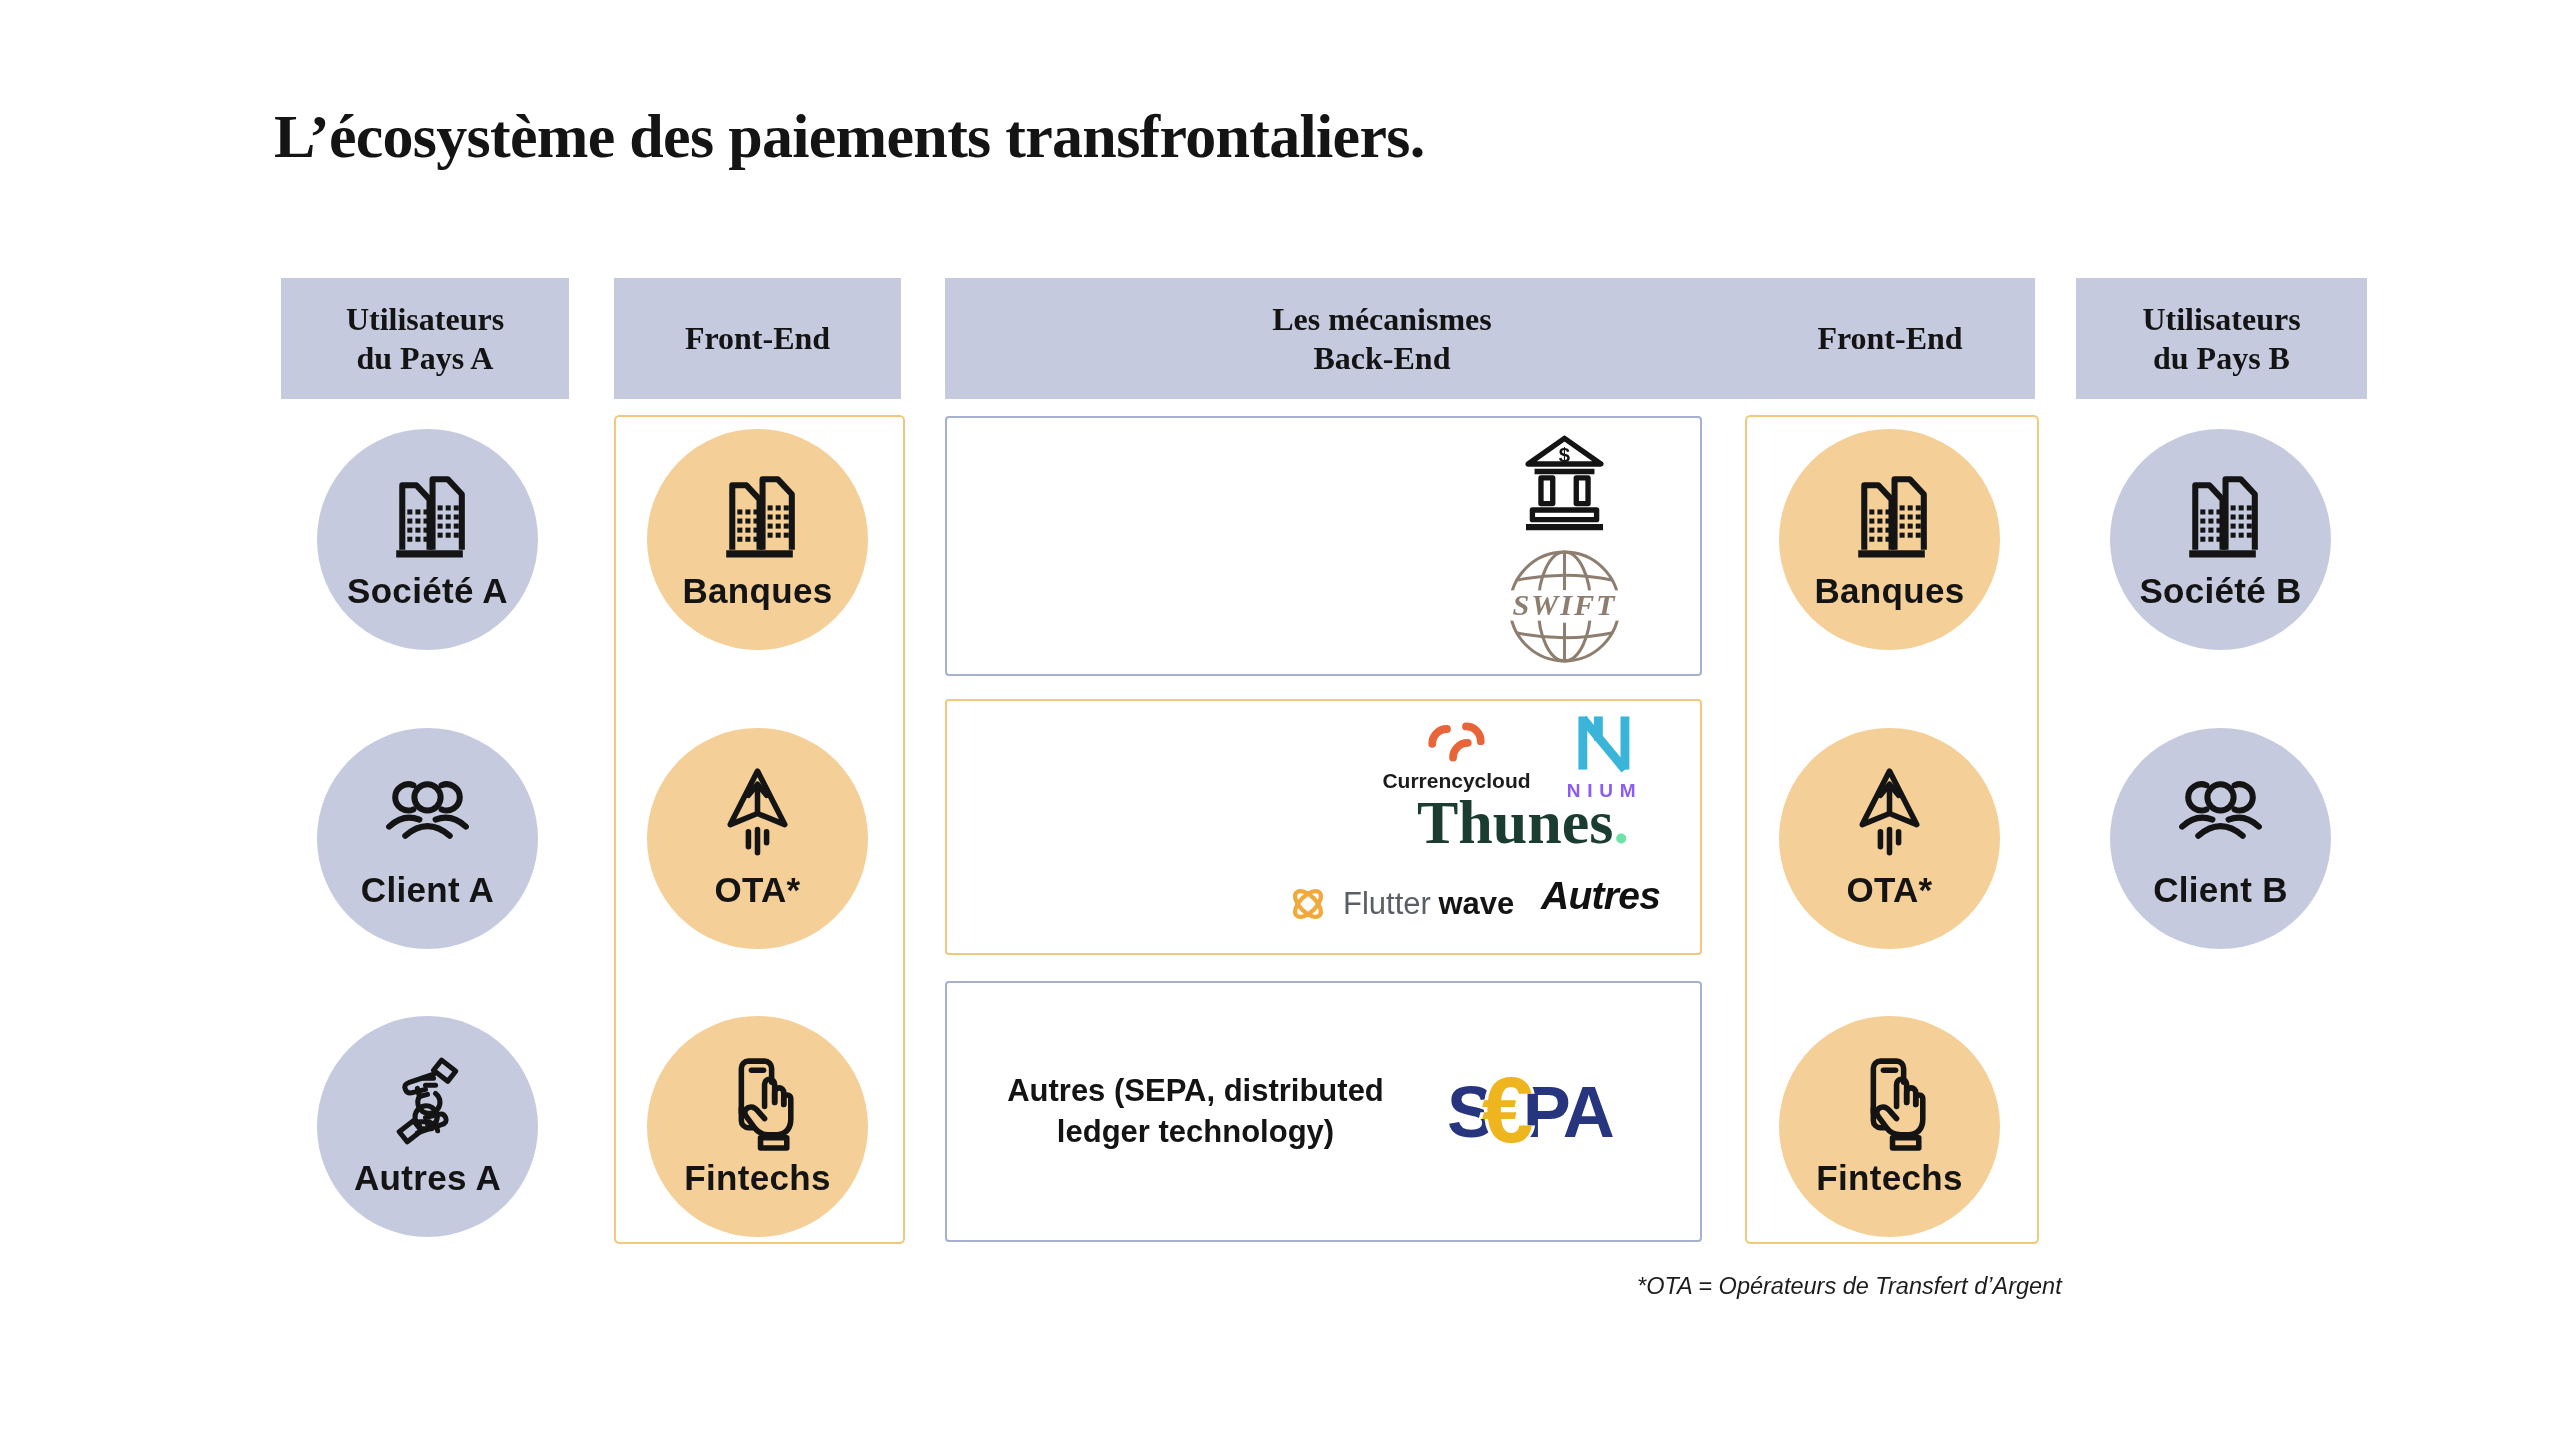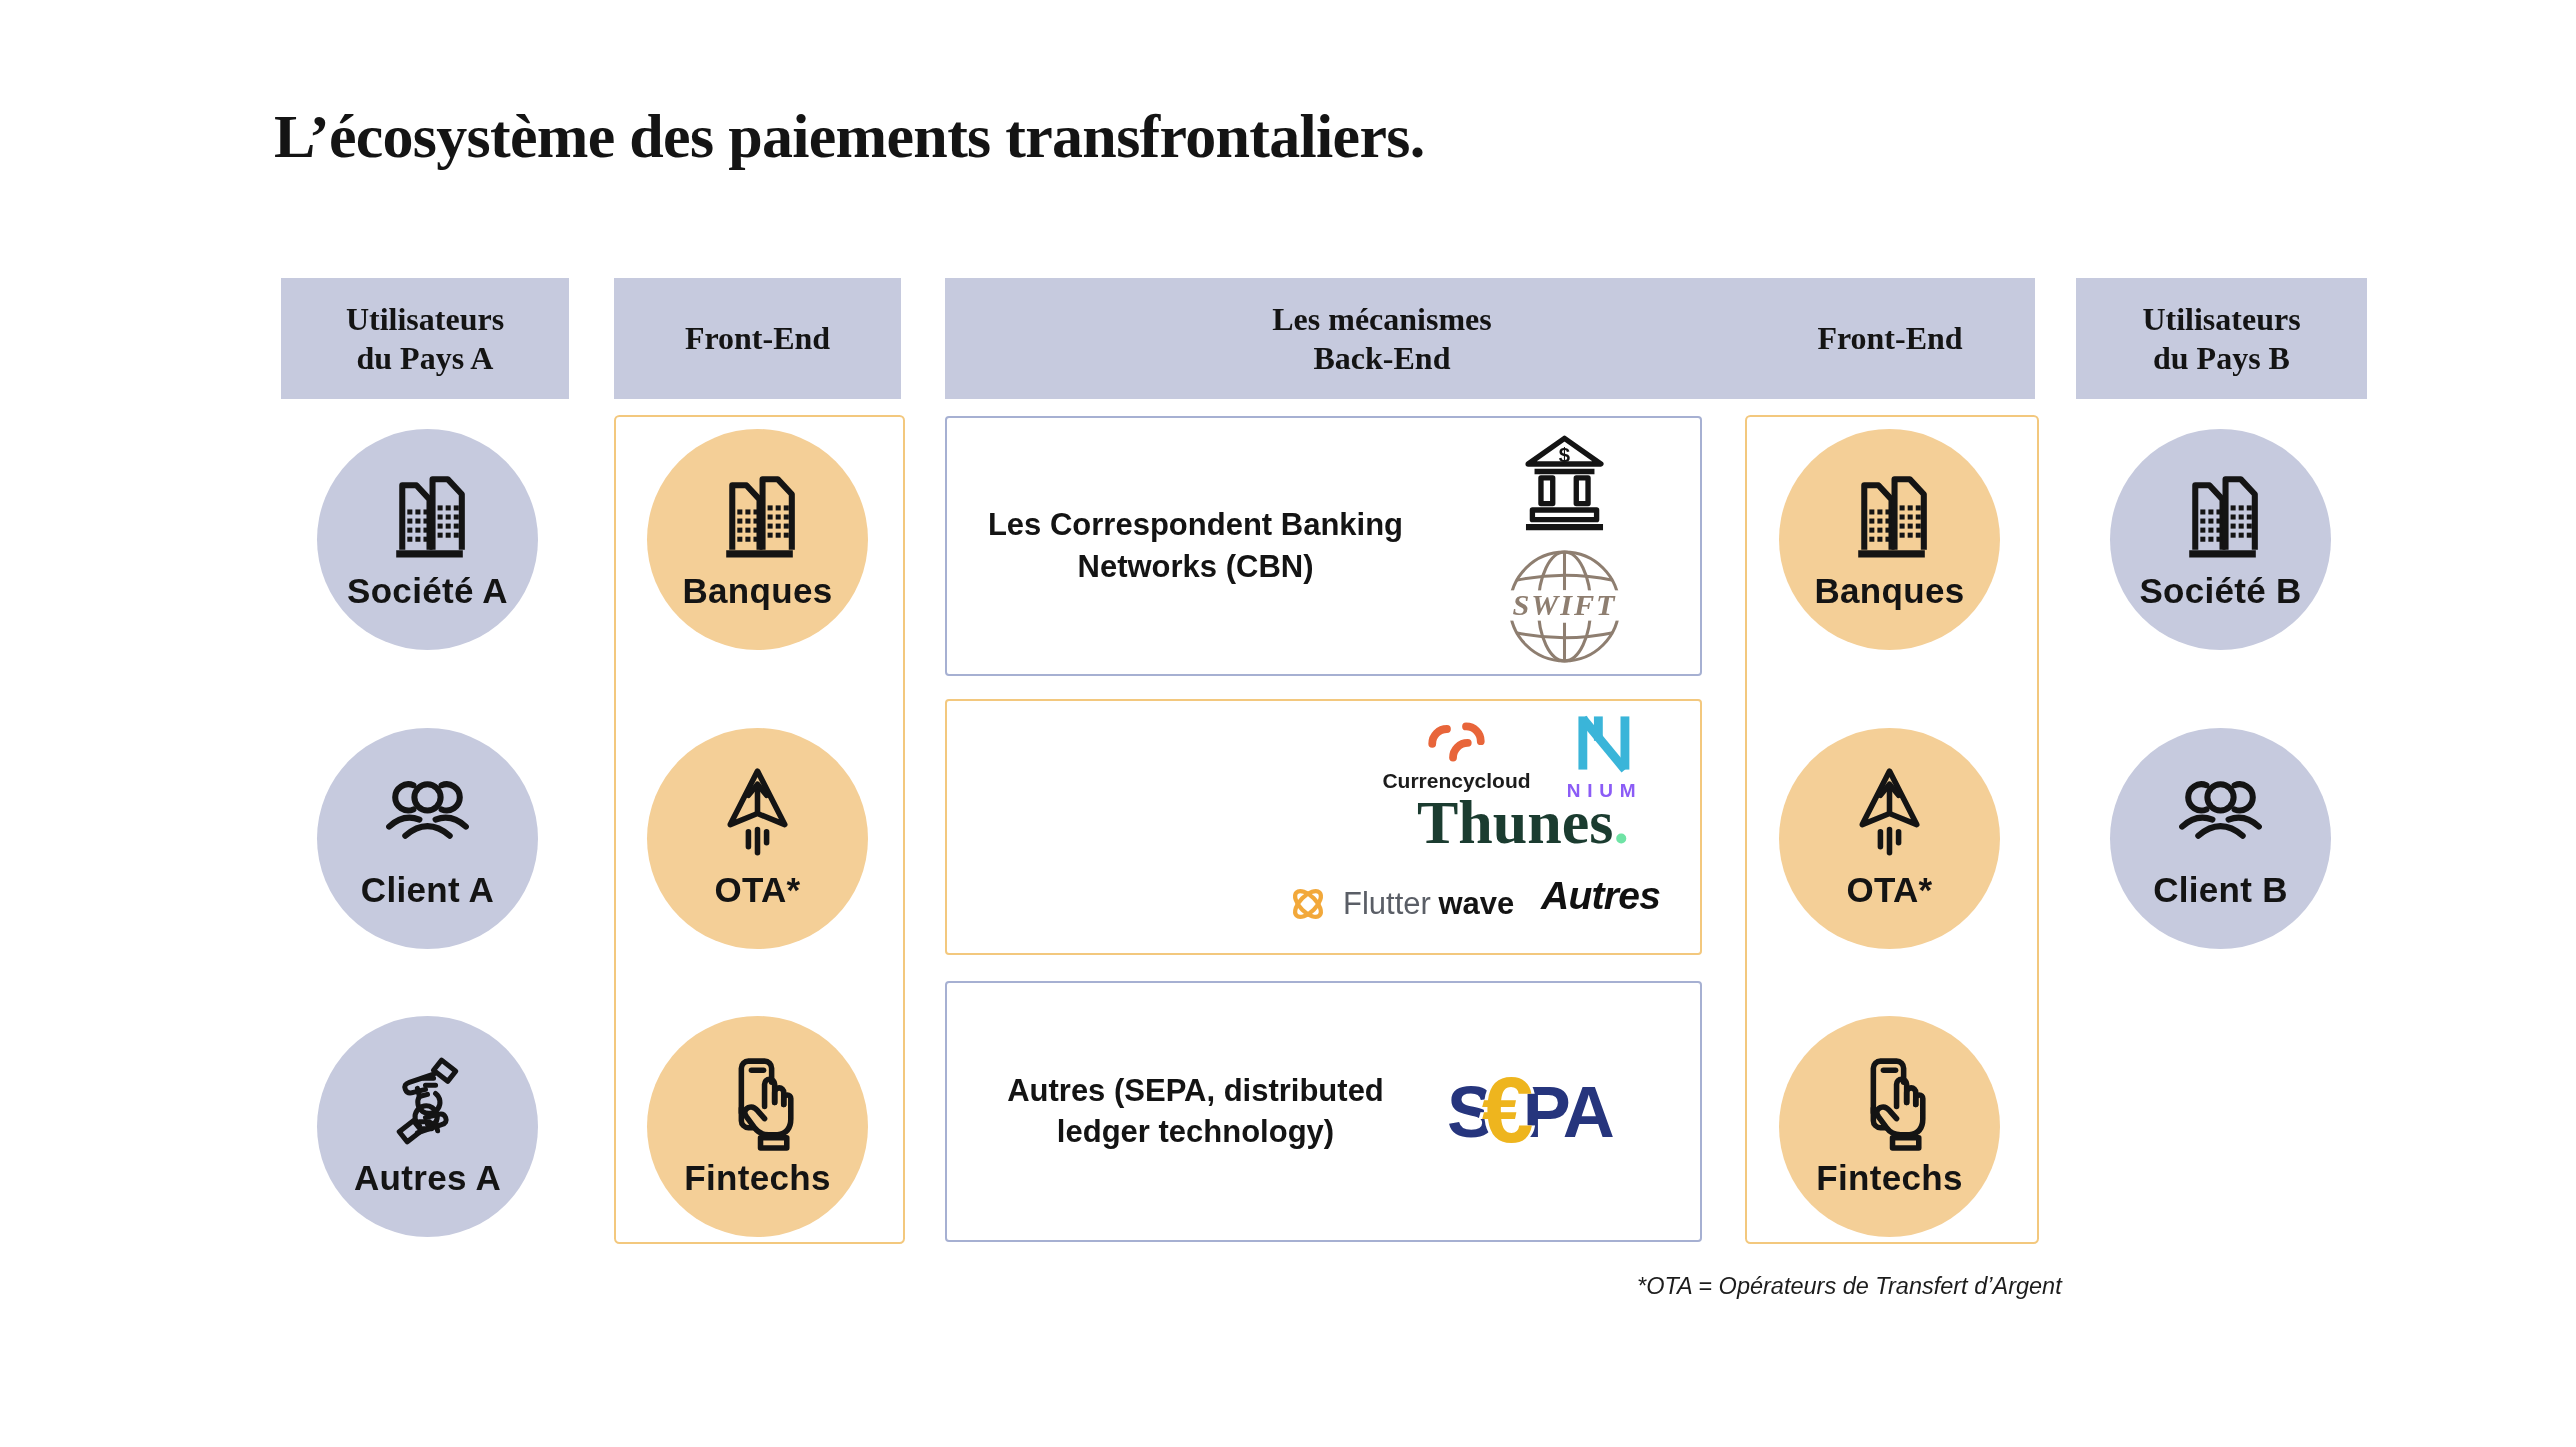--- a/index.html
+++ b/index.html
@@ -225,22 +225,20 @@
     <div class="clabel">OTA*</div>
   </div>
   <div class="circle org" style="left:647px;top:1016px;">
     <svg class="cicon" viewBox="0 0 165 150" width="111" height="101">
         <use href="#ic-phone-tap"></use>
       </svg>
     <div class="clabel">Fintechs</div>
   </div>
 
   <div class="mid-box blue" style="top:416px;height:256px;">
-    <div class="mid-txt">Les Correspondent Banking
-Networks (CBN)</div>
     <div class="cbn-icons">
       <svg class="bank-icon-svg" viewBox="0 0 160 160" width="107" height="107">
           <use href="#ic-bank"></use>
         </svg>
       <svg class="swift-logo" viewBox="0 0 180 180" width="121" height="121">
           <use href="#ic-swift"></use>
         </svg>
     </div>
   </div>
 

